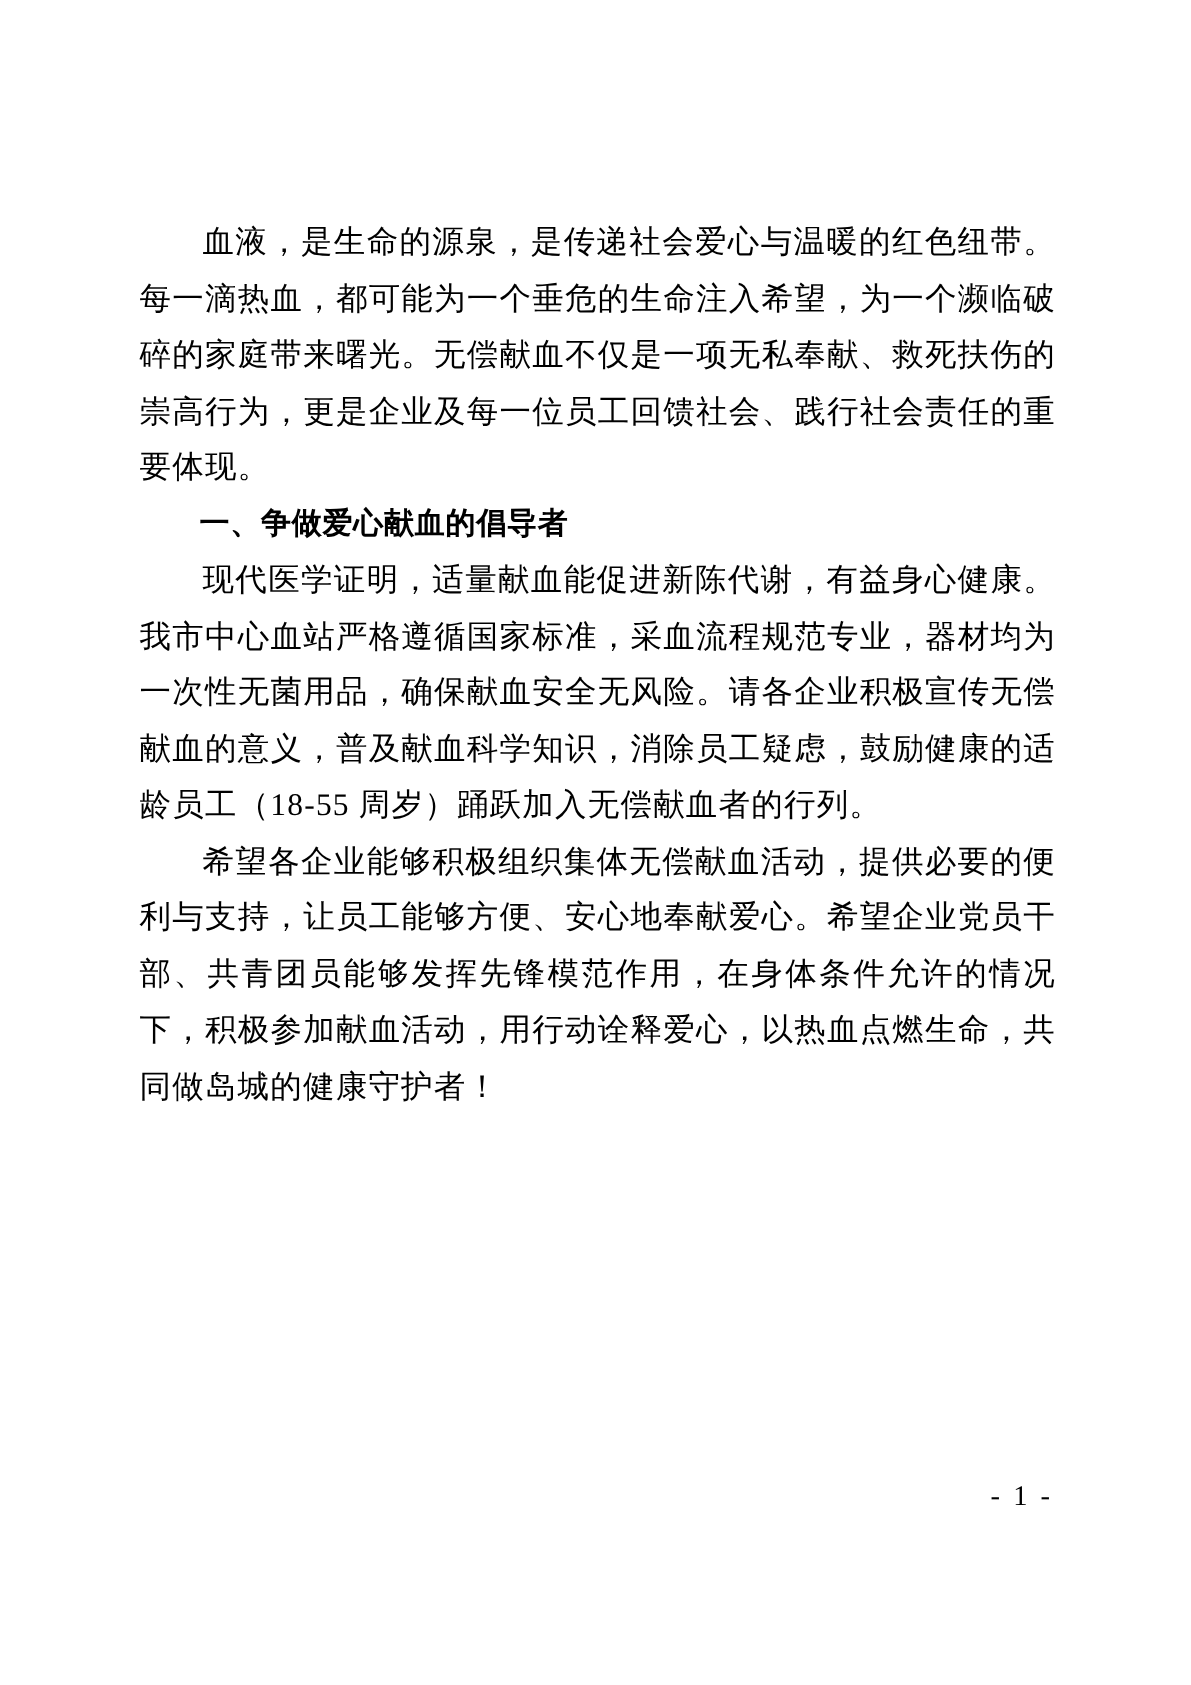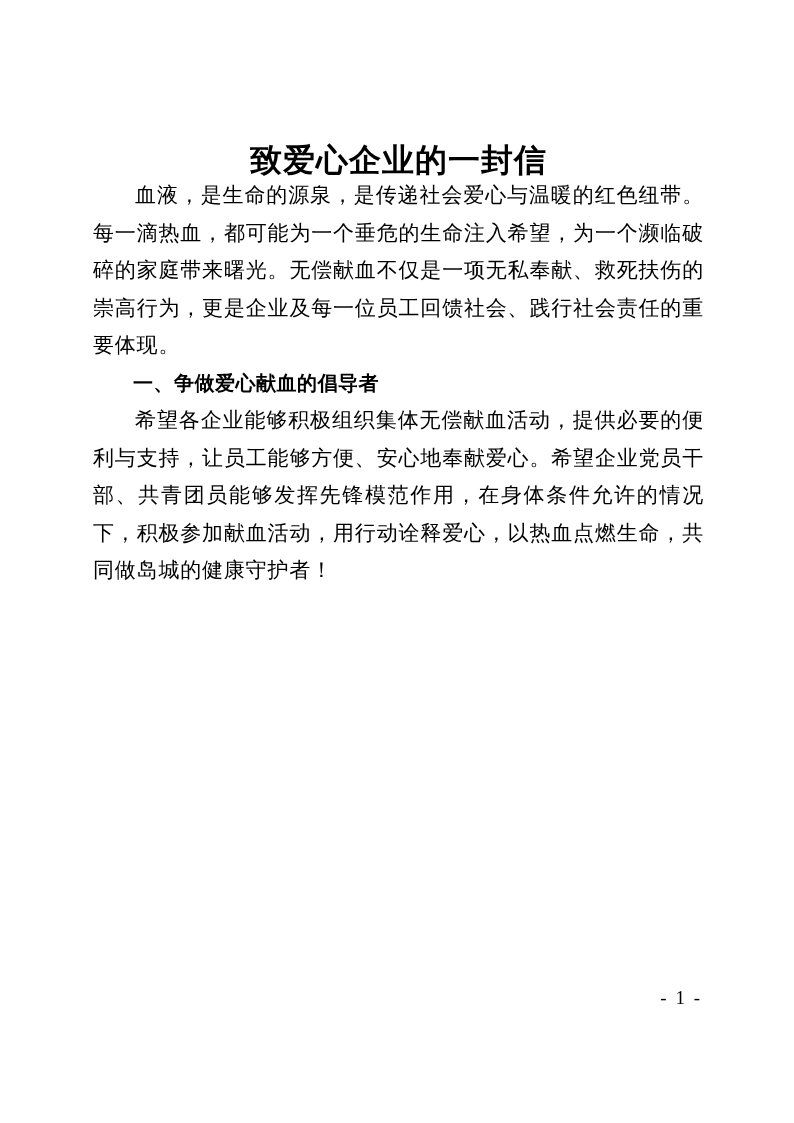--- a/index.html
+++ b/index.html
@@ -69,29 +69,29 @@
     line-height: 22px;
     letter-spacing: 2px;
     color: #000000;
   }
 </style>
 </head>
 <body>
 
 <div class="page">
   <div class="content">
-    <h1 class="doc-title">致爱心企业的一封信</h1>
 
     <div class="body-text">
 
       <p class="para">血液，是生命的源泉，是传递社会爱心与温暖的红色纽带。每一滴热血，都可能为一个垂危的生命注入希望，为一个濒临破碎的家庭带来曙光。无偿献血不仅是一项无私奉献、救死扶伤的崇高行为，更是企业及每一位员工回馈社会、践行社会责任的重要体现。</p>
 
 
       <p class="section-heading">一、争做爱心献血的倡导者</p>
 
+      <p class="para">现代医学证明，适量献血能促进新陈代谢，有益身心健康。我市中心血站严格遵循国家标准，采血流程规范专业，器材均为一次性无菌用品，确保献血安全无风险。请各企业积极宣传无偿献血的意义，普及献血科学知识，消除员工疑虑，鼓励健康的适龄员工（18-55 周岁）踊跃加入无偿献血者的行列。</p>
 
 
       <p class="para">希望各企业能够积极组织集体无偿献血活动，提供必要的便利与支持，让员工能够方便、安心地奉献爱心。希望企业党员干部、共青团员能够发挥先锋模范作用，在身体条件允许的情况下，积极参加献血活动，用行动诠释爱心，以热血点燃生命，共同做岛城的健康守护者！</p>
     </div>
   </div>
 
   <div class="page-number">- 1 -</div>
 </div>
 
 </body></html>

